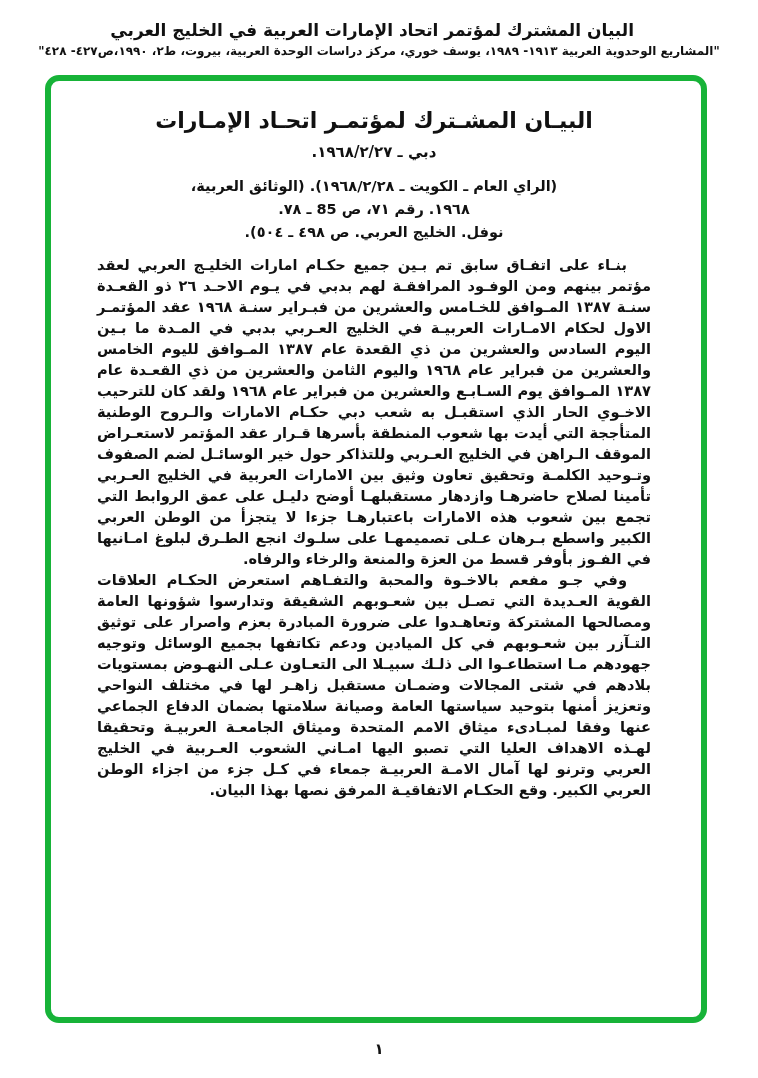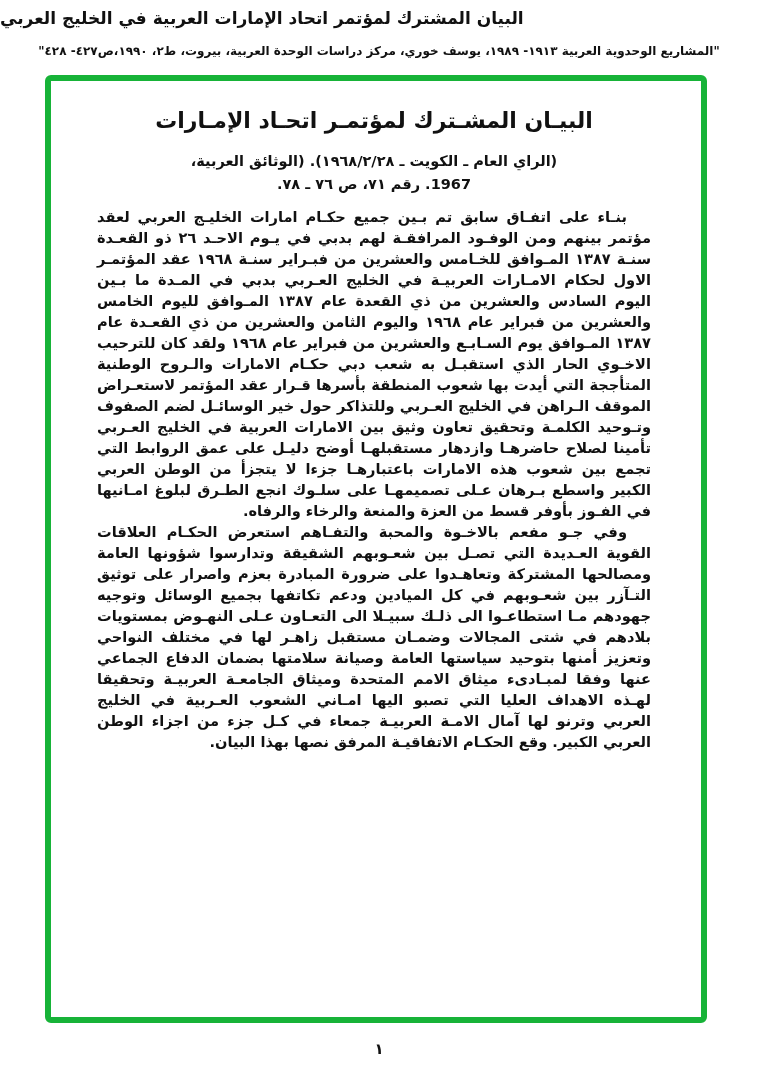--- a/index.html
+++ b/index.html
@@ -1,32 +1,32 @@
 <!DOCTYPE html>
 <html lang="ar" dir="rtl"><head>
 <meta charset="utf-8">
 <style>
   html,body{margin:0;padding:0;}
   body{
     width:758px;height:1078px;position:relative;background:#ffffff;
     font-family:"DejaVu Sans",sans-serif;color:#111111;overflow:hidden;
   }
   .page-header-title{
-    position:absolute;top:8px;left:0;width:634px;
-    text-align:left;font-size:17px;font-weight:bold;direction:rtl;
+    position:absolute;top:20px;left:0;width:634px;
+    text-align:right;font-size:17px;font-weight:bold;direction:rtl;
   }
   .page-header-citation{
     position:absolute;top:44px;left:0;width:758px;
     text-align:center;font-size:12px;font-weight:bold;direction:rtl;
     letter-spacing:0;
   }
   .green-box{
     position:absolute;left:45px;top:75px;width:662px;height:948px;
     box-sizing:border-box;
-    border:6px solid #17b338;border-radius:6px;
+    border:6px solid #17b338;border-radius:14px;
     background:#ffffff;
   }
   .box-inner{
     box-sizing:border-box;width:100%;height:100%;
     padding:24px 50px 10px 46px;direction:rtl;
   }
   .doc-title{
     text-align:center;font-weight:bold;font-size:22px;line-height:31px;
     letter-spacing:0;
   }
@@ -54,24 +54,26 @@
 
 <div class="page-header-citation">"المشاريع الوحدوية العربية ١٩١٣- ١٩٨٩، يوسف خوري، مركز دراسات الوحدة العربية، بيروت، ط٢، ١٩٩٠،ص٤٢٧- ٤٢٨"</div>
 
 <div class="green-box">
   <div class="box-inner">
 
     <div class="doc-title">
       <div>البيـان المشـترك لمؤتمـر اتحـاد الإمـارات</div>
     </div>
 
+    <div class="doc-date">دبي ـ ١٩٦٨/٢/٢٧.</div>
 
     <div class="doc-sources">
       <div class="doc-source-line">(الراي العام ـ الكويت ـ ١٩٦٨/٢/٢٨). (الوثائق العربية،</div>
-      <div class="doc-source-line">1967. رقم ٧١، ص ٧٦ ـ ٧٨.</div>
+      <div class="doc-source-line">١٩٦٨. رقم ٧١، ص 85 ـ ٧٨.</div>
+      <div class="doc-source-line">نوفل. الخليج العربي. ص ٤٩٨ ـ ٥٠٤).</div>
     </div>
 
     <div class="doc-body">
       <p>بنـاء على اتفـاق سابق تم بـين جميع حكـام امارات الخليـج العربي لعقد مؤتمر بينهم ومن الوفـود المرافقـة لهم بدبي في يـوم الاحـد ٢٦ ذو القعـدة سنـة ١٣٨٧ المـوافق للخـامس والعشرين من فبـراير سنـة ١٩٦٨ عقد المؤتمـر الاول لحكام الامـارات العربيـة في الخليج العـربي بدبي في المـدة ما بـين اليوم السادس والعشرين من ذي القعدة عام ١٣٨٧ المـوافق لليوم الخامس والعشرين من فبراير عام ١٩٦٨ واليوم الثامن والعشرين من ذي القعـدة عام ١٣٨٧ المـوافق يوم السـابـع والعشرين من فبراير عام ١٩٦٨ ولقد كان للترحيب الاخـوي الحار الذي استقبـل به شعب دبي حكـام الامارات والـروح الوطنية المتأججة التي أيدت بها شعوب المنطقة بأسرها قـرار عقد المؤتمر لاستعـراض الموقف الـراهن في الخليج العـربي وللتذاكر حول خير الوسائـل لضم الصفوف وتـوحيد الكلمـة وتحقيق تعاون وثيق بين الامارات العربية في الخليج العـربي تأمينا لصلاح حاضرهـا وازدهار مستقبلهـا أوضح دليـل على عمق الروابط التي تجمع بين شعوب هذه الامارات باعتبارهـا جزءا لا يتجزأ من الوطن العربي الكبير واسطع بـرهان عـلى تصميمهـا على سلـوك انجع الطـرق لبلوغ امـانيها في الفـوز بأوفر قسط من العزة والمنعة والرخاء والرفاه.</p>
       <p>وفي جـو مفعم بالاخـوة والمحبة والتفـاهم استعرض الحكـام العلاقات القوية العـديدة التي تصـل بين شعـوبهم الشقيقة وتدارسوا شؤونها العامة ومصالحها المشتركة وتعاهـدوا على ضرورة المبادرة بعزم واصرار على توثيق التـآزر بين شعـوبهم في كل الميادين ودعم تكاتفها بجميع الوسائل وتوجيه جهودهم مـا استطاعـوا الى ذلـك سبيـلا الى التعـاون عـلى النهـوض بمستويات بلادهم في شتى المجالات وضمـان مستقبل زاهـر لها في مختلف النواحي وتعزيز أمنها بتوحيد سياستها العامة وصيانة سلامتها بضمان الدفاع الجماعي عنها وفقا لمبـادىء ميثاق الامم المتحدة وميثاق الجامعـة العربيـة وتحقيقا لهـذه الاهداف العليا التي تصبو اليها امـاني الشعوب العـربية في الخليج العربي وترنو لها آمال الامـة العربيـة جمعاء في كـل جزء من اجزاء الوطن العربي الكبير. وقع الحكـام الاتفاقيـة المرفق نصها بهذا البيان.</p>
     </div>
 
   </div>
 </div>
 

